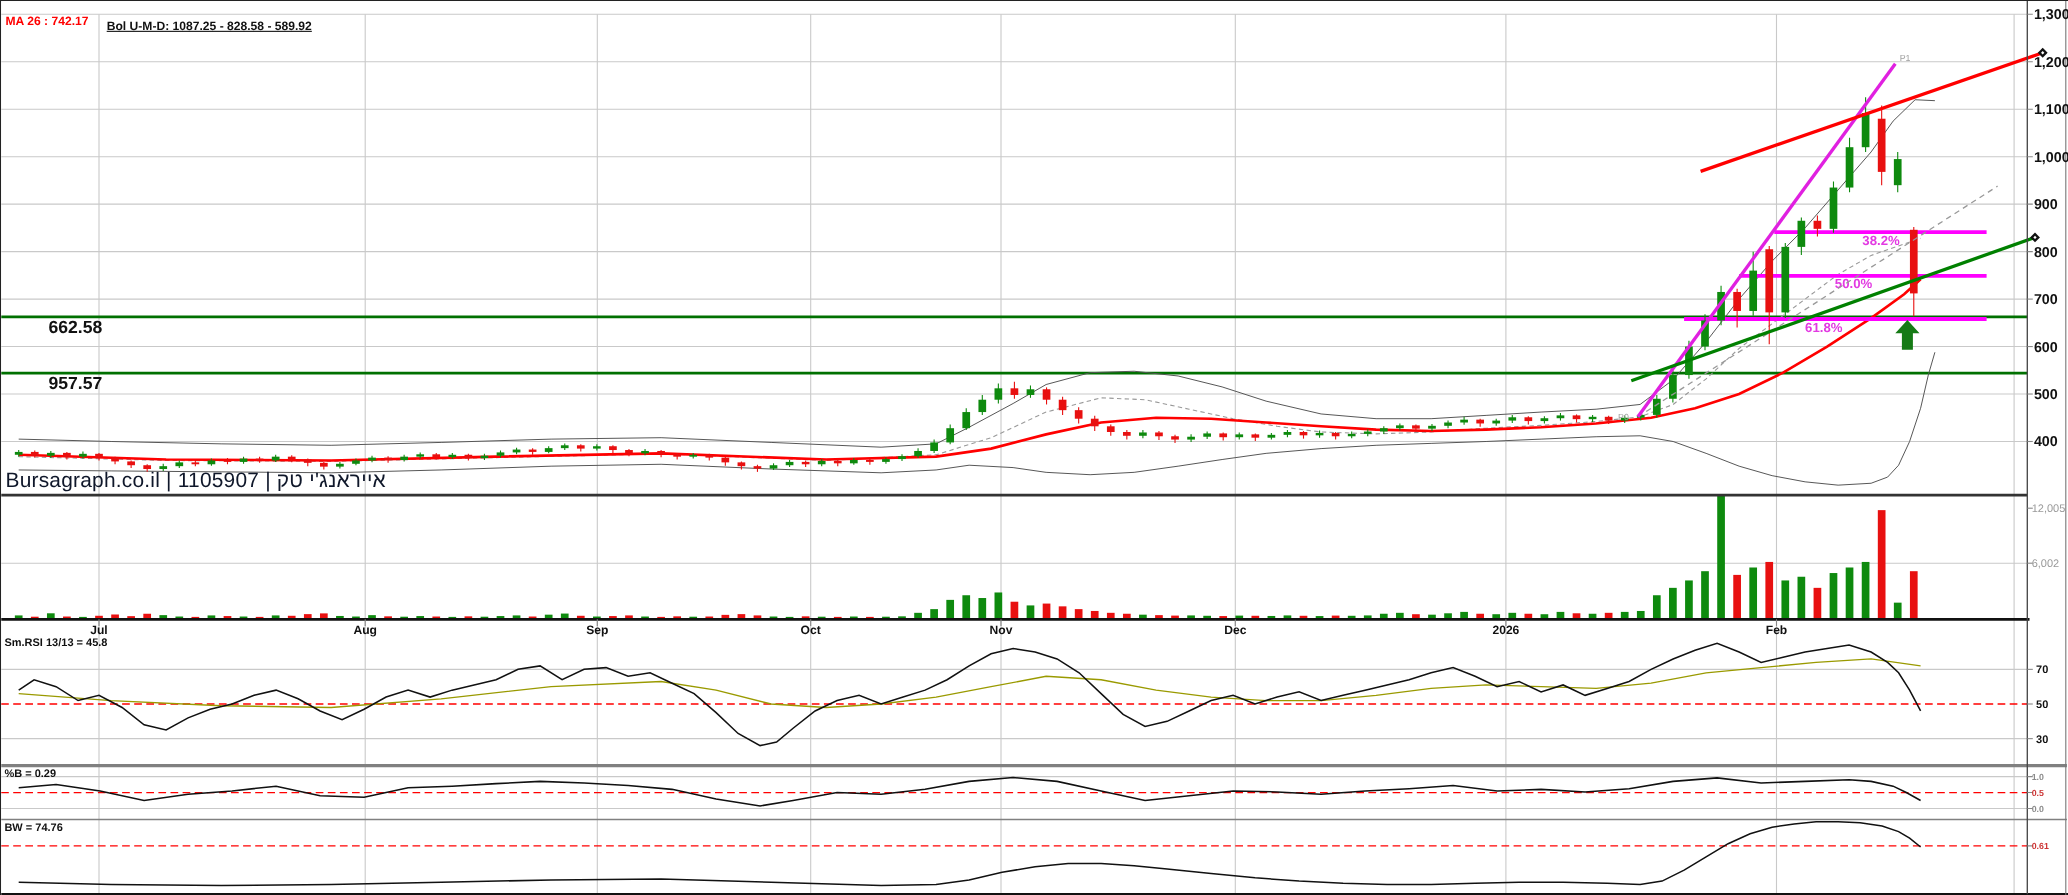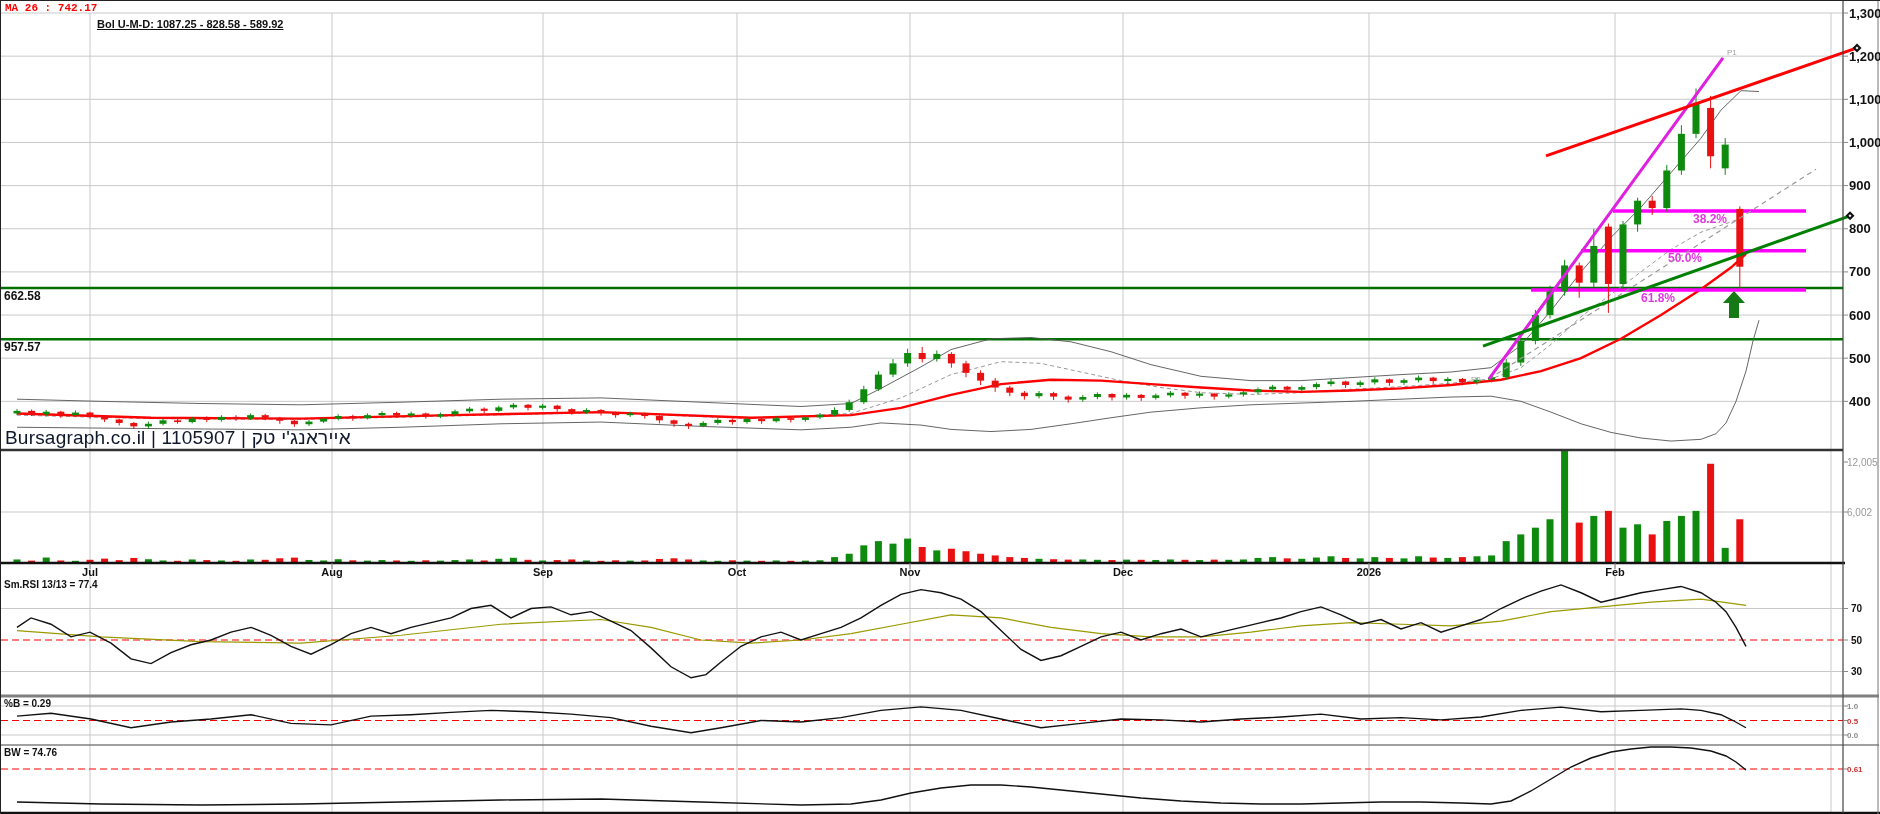--- a/index.html
+++ b/index.html
@@ -2,21 +2,21 @@
 <html><head>
 <meta charset="utf-8">
 <style>
   html,body{margin:0;padding:0;background:#e8e8e8;}
   #win{position:relative;width:1880px;height:814px;background:#fff;border:1px solid #222;
        font-family:"Liberation Sans",sans-serif;overflow:hidden;}
   #chart{position:absolute;left:0;top:0;}
   .ov{position:absolute;white-space:nowrap;line-height:1.1;}
   .hdr{font-size:11px;font-weight:700;}
   .wm{font-size:19px;color:#0f172a;letter-spacing:.2px;}
-  .sm{font-size:12px;font-weight:700;color:#111;}
+  .sm{font-size:16px;font-weight:700;color:#111;margin-left:40px;}
   .ind{font-size:10px;font-weight:700;color:#111;}
   svg text{font-family:"Liberation Sans",sans-serif;}
 </style>
 </head>
 <body>
 
 <div id="win">
   <svg id="chart" width="1880" height="814">
       <rect x="0" y="0" width="1880" height="814" fill="#ffffff"></rect>
       <g>
@@ -530,24 +530,24 @@
         <text x="909" y="575" fill="#111111" font-size="11px" font-weight="700" text-anchor="middle">Nov</text>
         <line x1="1122" y1="562" x2="1122" y2="568" stroke="#888" stroke-width="1"></line>
         <text x="1122" y="575" fill="#111111" font-size="11px" font-weight="700" text-anchor="middle">Dec</text>
         <line x1="1368" y1="562" x2="1368" y2="568" stroke="#888" stroke-width="1"></line>
         <text x="1368" y="575" fill="#111111" font-size="11px" font-weight="700" text-anchor="middle">2026</text>
         <line x1="1614" y1="562" x2="1614" y2="568" stroke="#888" stroke-width="1"></line>
         <text x="1614" y="575" fill="#111111" font-size="11px" font-weight="700" text-anchor="middle">Feb</text>
       </g>
     </svg>
 
-  <div class="ov hdr" style="left:4px;top:1px;color:#ff0000;font-family:Liberation Mono, monospace;">MA 26 : 742.17</div>
+  <div class="ov hdr" style="left:4px;top:13px;color:#ff0000;">MA 26 : 742.17</div>
   <div class="ov hdr" style="left:96px;top:17px;color:#111;text-decoration:underline;">Bol U-M-D: 1087.25 - 828.58 - 589.92</div>
 
   <div class="ov sm" style="left:3px;top:289px;">662.58</div>
   <div class="ov sm" style="left:3px;top:340px;">957.57</div>
 
   <div class="ov wm" style="left:4px;top:427px;">Bursagraph.co.il | 1105907 | אייראנג'י טק</div>
 
-  <div class="ov ind" style="left:3px;top:578px;">Sm.RSI 13/13 = 77.4</div>
+  <div class="ov ind" style="left:3px;top:578px;">Sm.RSI 13/13 = 45.8</div>
   <div class="ov ind" style="left:3px;top:697px;">%B = 0.29</div>
   <div class="ov ind" style="left:3px;top:746px;">BW = 74.76</div>
 </div>
 
 </body></html>

